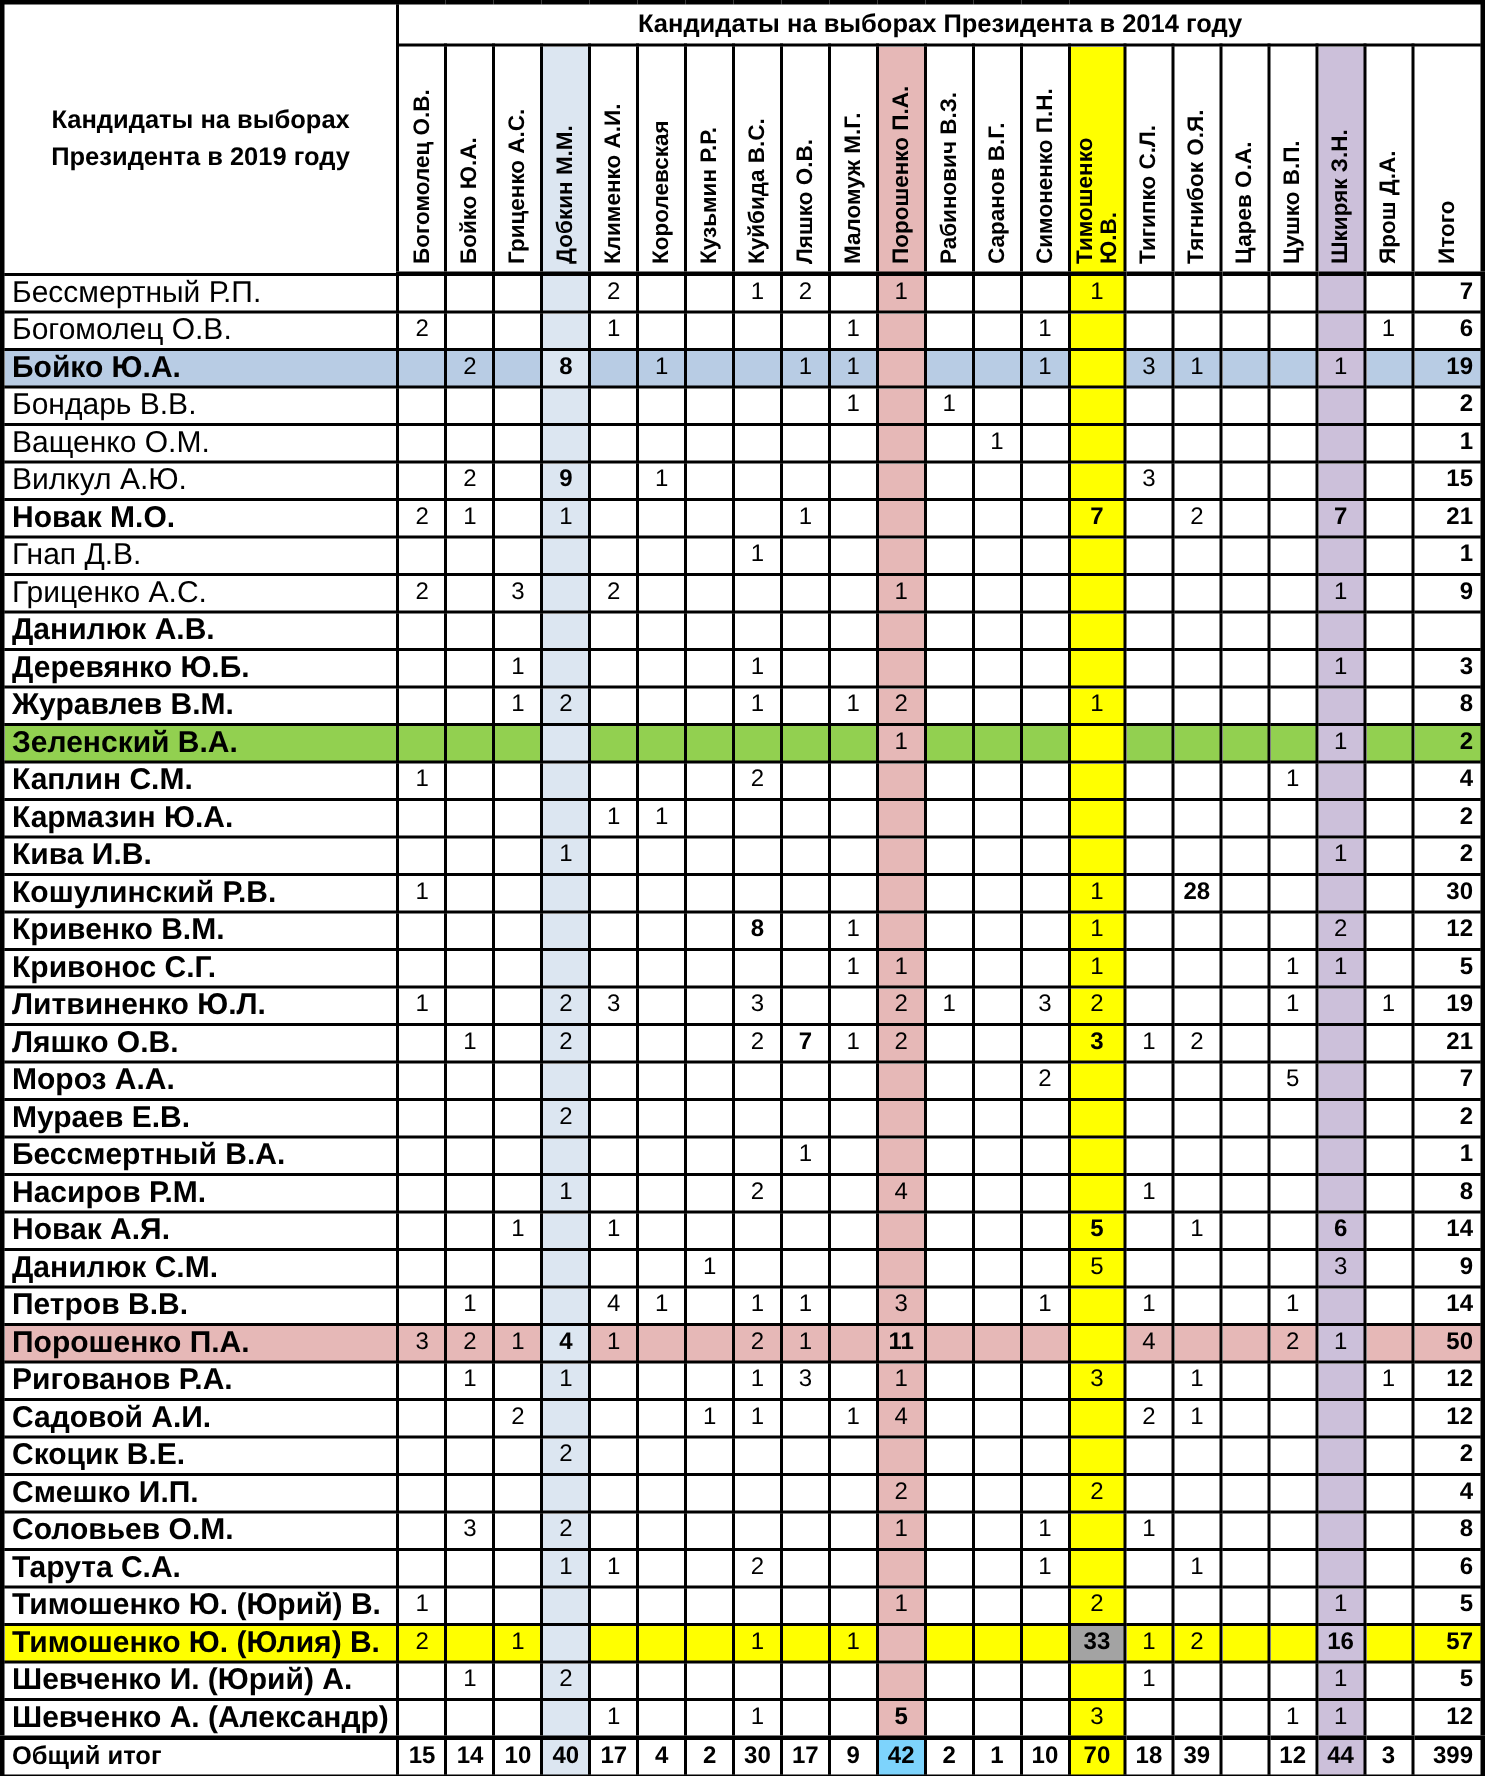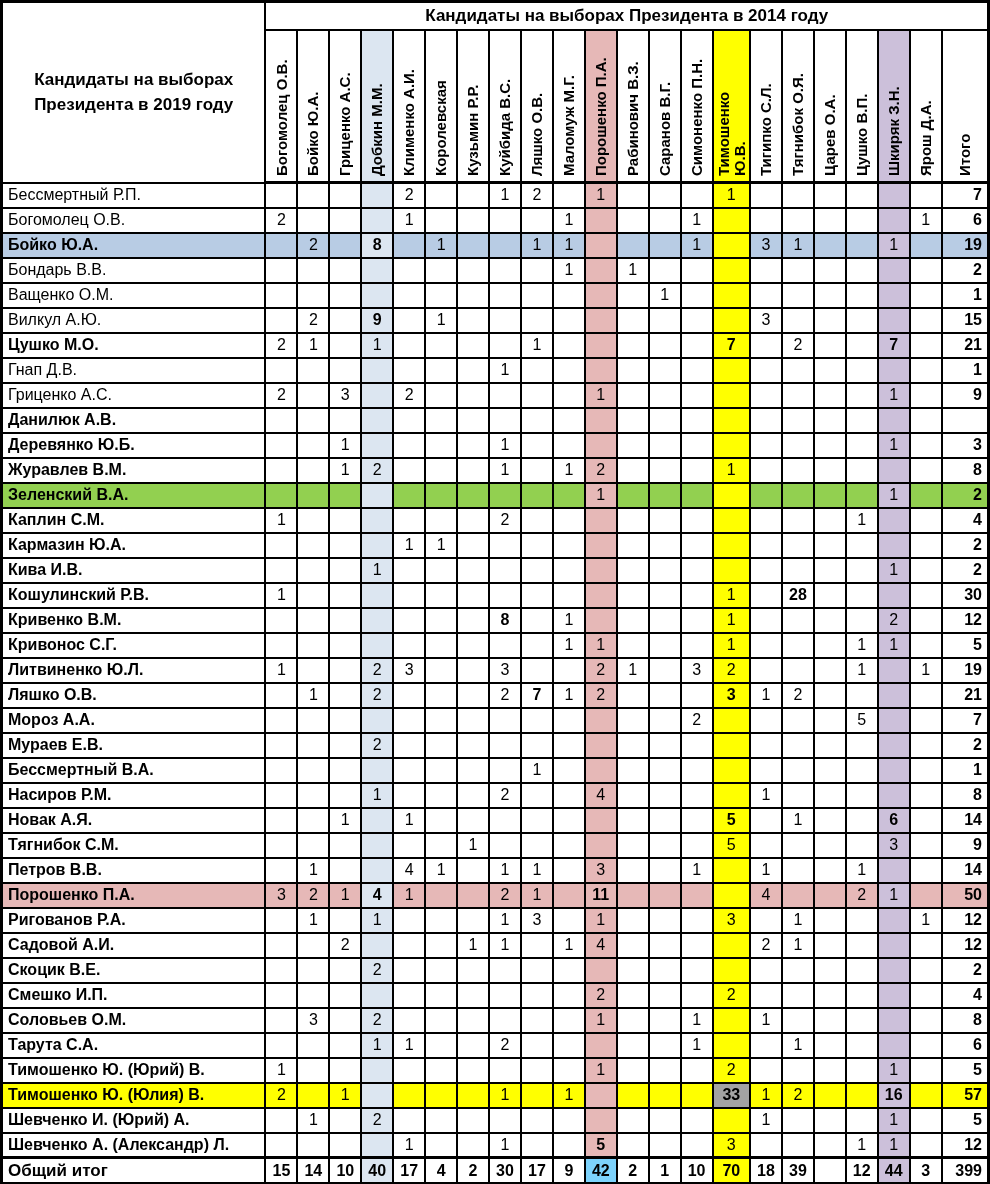--- a/index.html
+++ b/index.html
@@ -10,21 +10,21 @@
   
   .band th{height:26px;font-size:17px;font-weight:bold;text-align:center;vertical-align:middle;}
   
   .corner{font-size:18px;font-weight:bold;text-align:center;vertical-align:middle;white-space:pre-line;line-height:1.5;}
   
   .vhead th{height:150px;vertical-align:bottom;border-bottom:3px solid #000;background:#fff;}
   .vlabel{writing-mode:vertical-rl;transform:rotate(180deg);width:max-content;margin:0 auto;height:142px;
           font-size:15px;font-weight:bold;line-height:1.05;white-space:pre-line;text-align:left;padding-top:5px;box-sizing:border-box;}
   
   tbody tr{height:25px;}
-  tbody th.rl{font-size:16px;font-weight:normal;text-align:left;padding:0 2px 0 5px;white-space:nowrap;vertical-align:middle;}
+  tbody th.rl{font-size:20px;font-weight:normal;text-align:left;padding:0 2px 0 5px;white-space:nowrap;vertical-align:middle;}
   tbody th.rl.b{font-weight:bold;}
   td.c{font-size:16px;text-align:center;vertical-align:middle;}
   td.c.b{font-weight:bold;}
   td.tot{font-weight:bold;text-align:right;padding-right:5px;font-size:16px;}
   tr.grand{height:26px;}
   tr.grand th,tr.grand td{border-top:3px solid #000;}
   tr.grand th.rl{font-weight:bold;font-size:17px;}
   tr.grand td.c{font-weight:bold;}
 </style>
 </head>
@@ -259,21 +259,21 @@
         <td class="c" style="background: rgb(255, 255, 0);"></td>
         <td class="c">3</td>
         <td class="c"></td>
         <td class="c"></td>
         <td class="c"></td>
         <td class="c" style="background: rgb(204, 192, 218);"></td>
         <td class="c"></td>
         <td class="tot">15</td>
       </tr>
       <tr>
-        <th class="rl b">Цушко М.О.</th>
+        <th class="rl b">Новак М.О.</th>
         <td class="c">2</td>
         <td class="c">1</td>
         <td class="c"></td>
         <td class="c" style="background: rgb(220, 230, 241);">1</td>
         <td class="c"></td>
         <td class="c"></td>
         <td class="c"></td>
         <td class="c"></td>
         <td class="c">1</td>
         <td class="c"></td>
@@ -759,21 +759,21 @@
         <td class="c b" style="background: rgb(255, 255, 0);">5</td>
         <td class="c"></td>
         <td class="c">1</td>
         <td class="c"></td>
         <td class="c"></td>
         <td class="c b" style="background: rgb(204, 192, 218);">6</td>
         <td class="c"></td>
         <td class="tot">14</td>
       </tr>
       <tr>
-        <th class="rl b">Тягнибок С.М.</th>
+        <th class="rl b">Данилюк С.М.</th>
         <td class="c"></td>
         <td class="c"></td>
         <td class="c"></td>
         <td class="c" style="background: rgb(220, 230, 241);"></td>
         <td class="c"></td>
         <td class="c"></td>
         <td class="c">1</td>
         <td class="c"></td>
         <td class="c"></td>
         <td class="c"></td>

